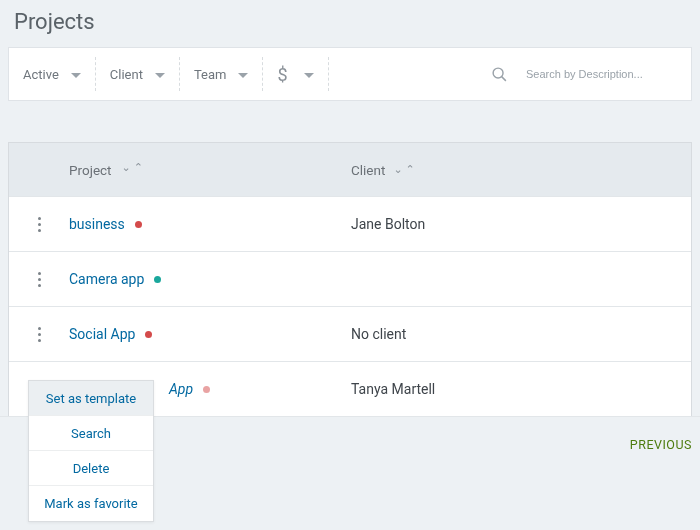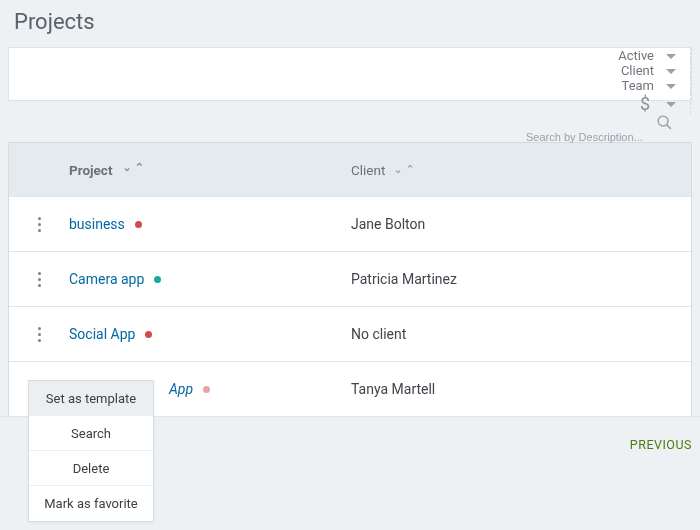--- a/index.html
+++ b/index.html
@@ -16,23 +16,22 @@
     font-size: 22px;
     color: #5a6268;
     font-weight: 400;
     padding: 9px 18px 13px 14px;
   }
   .filter-bar {
     background: #fff;
     border: 1px solid #dfe3e7;
     margin: 0 8px 0 8px;
     display: flex;
-    align-items: flex-end;
+    align-items: center;
     height: 54px;
-    flex-direction: column;
   }
   .filter-item {
     display: flex;
     align-items: center;
     padding: 0 14px;
     height: 34px;
     border-right: 1px dashed #d8dcdf;
     color: #6f767d;
     font-size: 13px;
     cursor: pointer;
@@ -61,21 +60,21 @@
   }
   .thead {
     background: #e5eaee;
     display: flex;
     height: 53px;
     align-items: center;
     color: #6b7177;
     font-size: 13.5px;
   }
   .th-handle { width: 60px; }
-  .th-project { width: 282px; display:flex; align-items:flex-start; gap: 10px; font-weight: bold;}
+  .th-project { width: 282px; display:flex; align-items:flex-start; gap: 10px;}
   .th-client { flex:1; display:flex; align-items:center; gap: 8px;}
   .sort-arrows { display:flex; gap:3px; color:#8c949b; font-size:11px;}
   .sort-arrows span { line-height: 1; }
 
   .tr {
     display: flex;
     align-items: center;
     height: 55px;
     border-top: 1px solid #e2e6e9;
     background: #fff;
@@ -109,21 +108,21 @@
     background: #fff;
     border: 1px solid #dadde0;
     box-shadow: 0 1px 3px rgba(0,0,0,0.06);
   }
   .context-menu .mi {
     height: 35px;
     display:flex;
     align-items:center;
     justify-content:center;
     font-size: 13px;
-    color: #404040;
+    color: #0369a1;
     border-bottom: 1px solid #eceeef;
     cursor: pointer;
   }
   .context-menu .mi:last-child { border-bottom: none; }
   .context-menu .mi.hovered { background: #ebeff2; }
 </style>
 </head>
 <body>
 
 <div class="page-title">Projects</div>
@@ -210,21 +209,20 @@
       <span class="drag-dots">
           <i></i>
           <i></i>
           <i></i>
         </span>
     </div>
     <div class="td-project">
       <span>Camera app</span>
       <span class="dot" style="background:#1aa79c"></span>
     </div>
-    <div class="td-client">Patricia Martinez</div>
   </div>
 
   <div class="tr">
     <div class="td-handle">
       <span class="drag-dots">
           <i></i>
           <i></i>
           <i></i>
         </span>
     </div>

